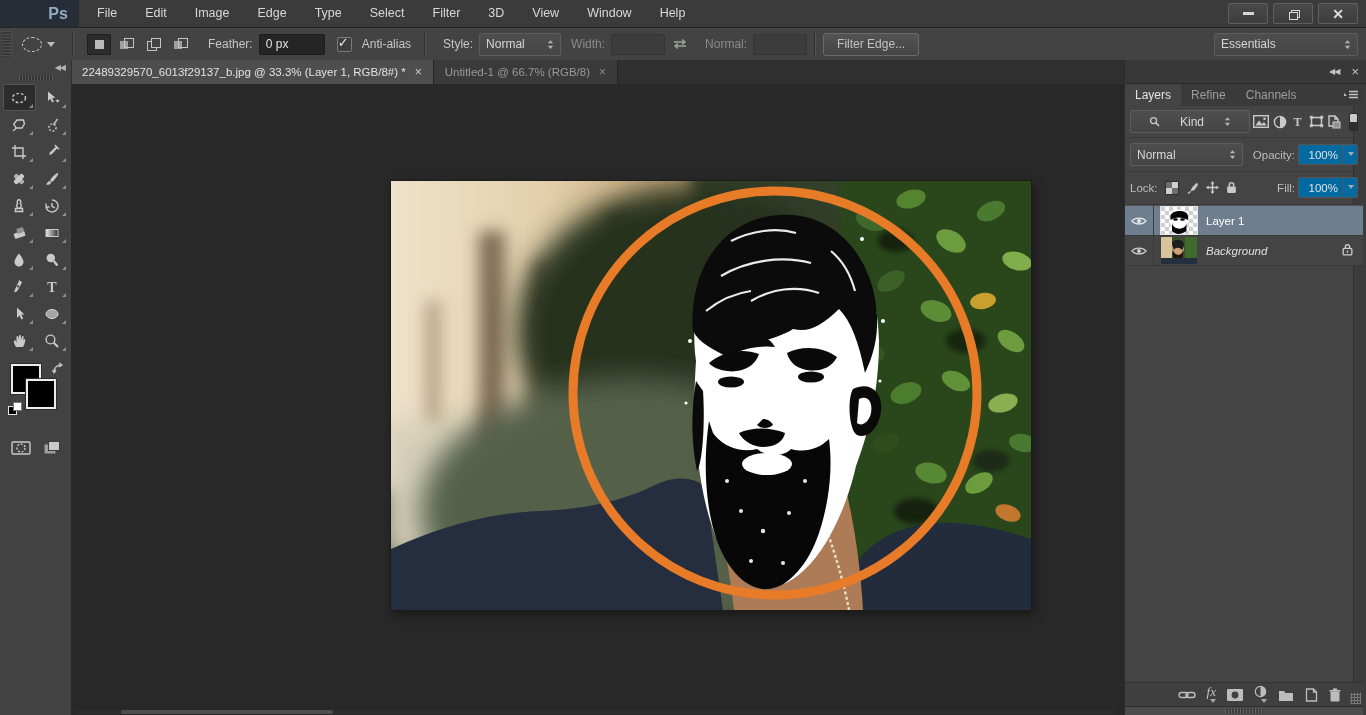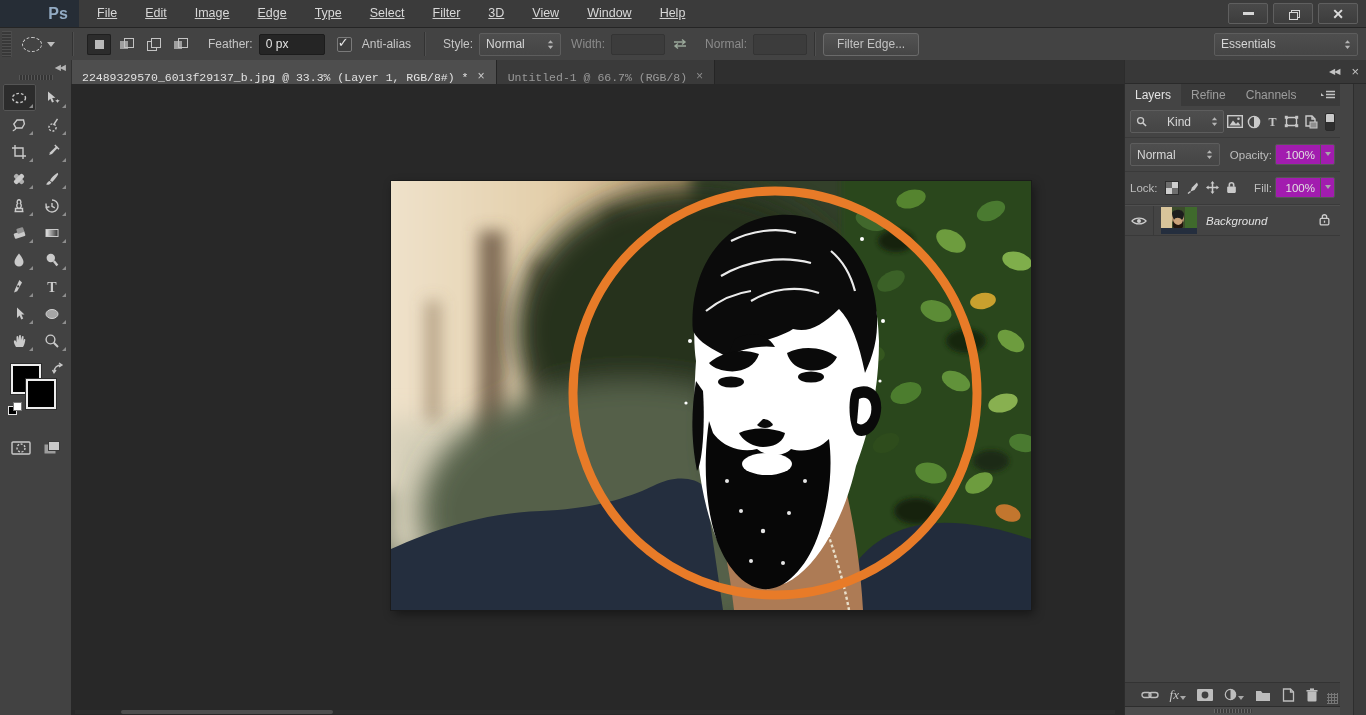--- a/index.html
+++ b/index.html
@@ -2,21 +2,21 @@
 <html><head>
 <meta charset="utf-8">
 <style>
   html,body{margin:0;padding:0;background:#1e1e1e;}
   body{width:1366px;height:715px;font-family:"Liberation Sans",sans-serif;-webkit-font-smoothing:antialiased;}
   .app{position:relative;width:1366px;height:715px;background:#282828;overflow:hidden;font-size:12px;color:#cfcfcf;}
 
   
   .menubar{position:absolute;left:0;top:0;width:1366px;height:27px;background:#3b3b3b;border-bottom:1px solid #252525;display:flex;align-items:center;}
   .ps-logo{width:42px;height:27px;background:#262d36;display:flex;align-items:center;justify-content:center;font-weight:bold;font-size:16px;letter-spacing:0;}
-  .menu-items{display:flex;align-items:flex-end;margin-left:4px;text-decoration:underline;}
+  .menu-items{display:flex;align-items:flex-end;margin-left:4px;}
   .mi{padding:0 14px;height:27px;line-height:27px;color:#d8d8d8;font-size:12.5px;cursor:default;}
   .win-controls{margin-left:auto;display:flex;gap:5px;margin-right:8px;}
   .wbtn{width:38px;height:19px;border:1px solid #5f5f5f;border-radius:2px;background:linear-gradient(#494949,#3d3d3d);display:flex;align-items:center;justify-content:center;color:#dcdcdc;}
   .glyph-min{width:11px;height:3px;background:#d6d6d6;display:block;}
   .glyph-restore{position:relative;width:9px;height:8px;display:block;}
   .glyph-restore::before{content:"";position:absolute;left:2px;top:0;width:7px;height:6px;border:1.5px solid #d6d6d6;}
   .glyph-restore::after{content:"";position:absolute;left:0;top:2px;width:7px;height:6px;border:1.5px solid #d6d6d6;background:#434343;}
   .glyph-close{font-size:14px;font-weight:bold;line-height:1;}
 
   
@@ -43,21 +43,21 @@
   .checkbox{width:13px;height:13px;border:1px solid #7a7a7a;background:#3e3e3e;border-radius:2px;position:relative;margin-left:12px;}
   .checkbox::after{content:"✓";position:absolute;left:0px;top:-3px;font-size:13px;color:#e8e8e8;}
   .select{height:21px;background:linear-gradient(#4e4e4e,#454545);border:1px solid #5d5d5d;border-radius:2px;display:flex;align-items:center;padding:0 6px;gap:8px;}
   .select .val{color:#d6d6d6;}
   .updown{display:block;}
   .btn{height:21px;border:1px solid #6a6a6a;border-radius:3px;background:linear-gradient(#535353,#454545);color:#c2c2c2;display:flex;align-items:center;padding:0 13px;}
   .workspace{margin-left:auto;margin-right:8px;width:130px;justify-content:space-between;}
 
   
   .tabbar{position:absolute;left:71px;top:60px;width:1053px;height:24px;background:#2f2f2f;display:flex;align-items:stretch;border-bottom:1px solid #262626;}
-  .doctab{display:flex;align-items:flex-end;gap:9px;padding:0 11px;font-size:11.5px;border-right:1px solid #252525;white-space:nowrap;font-family:Liberation Mono, monospace;}
+  .doctab{display:flex;align-items:center;gap:9px;padding:0 11px;font-size:11.5px;border-right:1px solid #252525;white-space:nowrap;}
   .doctab.active{background:#4e4e4e;color:#e2e2e2;}
   .doctab.inactive{background:#3a3a3a;color:#999;}
   .tab-close{font-size:12px;opacity:.85;}
 
   
   .toolbar{position:absolute;left:0;top:60px;width:71px;height:655px;background:#424242;border-right:1px solid #313131;display:flex;flex-direction:column;align-items:center;}
   .tb-collapse{align-self:flex-end;font-size:8px;letter-spacing:-1px;color:#b5b5b5;padding:3px 6px 1px;}
   .tb-grip{width:34px;height:5px;margin:2px 0 4px;background:repeating-linear-gradient(90deg,#565656 0 1px,#353535 1px 3px);}
   .tools{display:grid;grid-template-columns:33px 33px;}
   .tool{width:33px;height:27px;display:flex;align-items:center;justify-content:center;position:relative;border-radius:2px;}
@@ -78,48 +78,48 @@
   .canvas{position:absolute;left:320px;top:97px;width:640px;height:429px;box-shadow:0 0 0 1px #1b1b1b,3px 4px 10px rgba(0,0,0,.45);overflow:hidden;}
   .hscroll{position:absolute;left:4px;bottom:1px;width:1040px;height:4px;background:#2d2d2d;}
   .hscroll-thumb{position:absolute;left:46px;top:0;width:212px;height:4px;background:#4e4e4e;border-radius:2px;}
 
   
   .rightdock{position:absolute;left:1124px;top:60px;width:242px;height:655px;background:#444;border-left:1px solid #2c2c2c;display:flex;flex-direction:column;}
   .dock-edge{position:absolute;right:0;top:24px;bottom:0;width:13px;background:#3c3c3c;border-left:1px solid #2e2e2e;}
   .dock-head{height:23px;background:#383838;border-bottom:1px solid #2a2a2a;display:flex;align-items:center;justify-content:flex-end;gap:12px;padding-right:8px;color:#c3c3c3;z-index:2;}
   .dock-collapse{font-size:8px;letter-spacing:-1px;}
   .dock-close{font-size:13px;line-height:1;}
-  .dock-body{position:relative;flex:1;display:flex;flex-direction:column;margin-right:27px;}
+  .dock-body{position:relative;flex:1;display:flex;flex-direction:column;margin-right:4px;}
   .panel-tabs{height:22px;background:#3a3a3a;display:flex;align-items:stretch;}
   .ptab{padding:4px 10px 3px;font-size:12px;color:#9d9d9d;}
   .ptab.active{background:#444;color:#e3e3e3;}
   .panel-menu{margin-left:auto;display:flex;align-items:center;padding-right:4px;}
   .row{display:flex;align-items:center;padding:4px 5px;border-bottom:1px solid #3a3a3a;gap:3px;}
-  .kind-select{width:88px;justify-content:space-between;padding:0 5px;gap:20px;}
+  .kind-select{width:88px;justify-content:space-between;padding:0 18px;gap:20px;}
   .ficon{width:21px;height:18px;display:flex;align-items:center;justify-content:center;}
   .ftoggle{width:10px;height:16px;border-radius:2px;background:linear-gradient(#c9c9c9 0 50%,#2e2e2e 50% 100%);border:1px solid #2a2a2a;margin-left:4px;}
   .blend-select{width:124px;justify-content:space-between;}
-  .pct-box{height:19px;background:#a21caf;border:1px solid #565656;border-radius:2px;display:flex;align-items:center;}
+  .pct-box{height:19px;background:#0369a1;border:1px solid #565656;border-radius:2px;display:flex;align-items:center;}
   .pct-box .v{padding:0 5px;color:#e0e0e0;font-size:11.5px;min-width:34px;text-align:right;}
   .pct-box .dd{width:13px;height:100%;border-left:1px solid #565656;display:flex;align-items:center;justify-content:center;}
   .plabel{font-size:11.5px;color:#bdbdbd;}
   .lockicons{display:flex;gap:7px;align-items:center;margin-left:4px;}
   .checker{width:12px;height:12px;background:conic-gradient(#cfcfcf 25%,#6e6e6e 0 50%,#cfcfcf 0 75%,#6e6e6e 0);border:1px solid #2e2e2e;}
   .layers-list{flex:1;overflow:hidden;border-top:1px solid #4f4f4f;}
   .layer-row{height:29px;display:flex;align-items:center;border-bottom:1px solid #393939;background:#444;}
   .eye-cell{width:28px;height:100%;border-right:1px solid #393939;display:flex;align-items:center;justify-content:center;}
   .thumb{width:36px;height:27px;margin:0 9px 0 7px;position:relative;flex:none;}
   .thumb.checker-bg{background:conic-gradient(#fff 25%,#cfcfcf 0 50%,#fff 0 75%,#cfcfcf 0) 0 0/8px 8px;}
   .thumb.framed{box-shadow:0 0 0 1px #e8e8e8;}
   .thumb svg{position:absolute;left:0;top:0;}
   .lname{font-size:11.5px;color:#e0e0e0;}
   .lname.italic{font-style:italic;}
   .lock-badge{margin-left:auto;margin-right:10px;}
   .panel-bottom{height:23px;border-top:1px solid #333;background:#3f3f3f;display:flex;align-items:center;justify-content:flex-end;gap:11px;padding-right:22px;position:relative;}
-  .pb-icon{display:flex;align-items:flex-end;gap:1px;color:#bdbdbd;}
+  .pb-icon{display:flex;align-items:flex-end;gap:1px;color:#bdbdbd;flex-direction:column;}
   .fx-label{font-style:italic;font-family:"Liberation Serif",serif;font-size:13px;color:#c4c4c4;line-height:1;}
   .tiny-caret{width:0;height:0;border-left:3px solid transparent;border-right:3px solid transparent;border-top:4px solid #a8a8a8;margin-bottom:1px;}
   .corner-grip{position:absolute;right:2px;bottom:2px;width:11px;height:11px;background:radial-gradient(#777 1px,transparent 1.2px) 0 0/3px 3px;}
   .dock-splitter{height:8px;background:#4c4c4c;border-top:1px solid #2d2d2d;display:flex;align-items:center;justify-content:center;}
   .splitter-grip{width:38px;height:4px;background:repeating-linear-gradient(90deg,#666 0 1px,#3d3d3d 1px 3px);}
 
   svg .st{stroke:#cacaca;stroke-width:1.4;fill:none;}
   svg .fl{fill:#cacaca;}
 </style>
 </head>
@@ -584,20 +584,38 @@
         </span>
         <span class="plabel" style="margin-left:auto;">Fill:</span>
         <div class="pct-box">
           <span class="v">100%</span>
           <span class="dd">
               <i class="tiny-caret"></i>
             </span>
         </div>
       </div>
       <div class="layers-list">
+        <div class="layer-row" style="background-color: rgb(110, 126, 142);">
+          <span class="eye-cell">
+            <svg width="16" height="10" viewBox="0 0 16 10">
+                <path d="M1,5 C4,1.2 12,1.2 15,5 C12,8.8 4,8.8 1,5 Z" fill="none" stroke="#e8e8e8" stroke-width="1.3"></path>
+                <circle cx="8" cy="5" r="2" fill="#e8e8e8"></circle>
+              </svg>
+          </span>
+          <span class="thumb checker-bg framed">
+            <svg width="36" height="27" viewBox="0 0 36 27">
+                <ellipse cx="18" cy="14" rx="9" ry="11.5" fill="#ffffff"></ellipse>
+                <path d="M9.5,9 C10.5,3 26,2 27,9 L27,13 C21,9.5 14.5,9.5 9.5,13 Z" fill="#060606"></path>
+                <path d="M11,16 C12,23 24.5,24 25.5,16 L25.5,24 C19.5,28 15,28 11,24 Z" fill="#060606"></path>
+                <ellipse cx="14.5" cy="12.5" rx="2.4" ry="1.2" fill="#060606"></ellipse>
+                <ellipse cx="21.5" cy="12.5" rx="2.4" ry="1.2" fill="#060606"></ellipse>
+              </svg>
+          </span>
+          <span class="lname" style="color:#fff;">Layer 1</span>
+        </div>
         <div class="layer-row">
           <span class="eye-cell">
             <svg width="16" height="10" viewBox="0 0 16 10">
                 <path d="M1,5 C4,1.2 12,1.2 15,5 C12,8.8 4,8.8 1,5 Z" fill="none" stroke="#cdcdcd" stroke-width="1.3"></path>
                 <circle cx="8" cy="5" r="2" fill="#cdcdcd"></circle>
               </svg>
           </span>
           <span class="thumb">
             <svg width="36" height="27" viewBox="0 0 36 27">
                 <rect width="36" height="27" fill="#3c4d2c"></rect>

